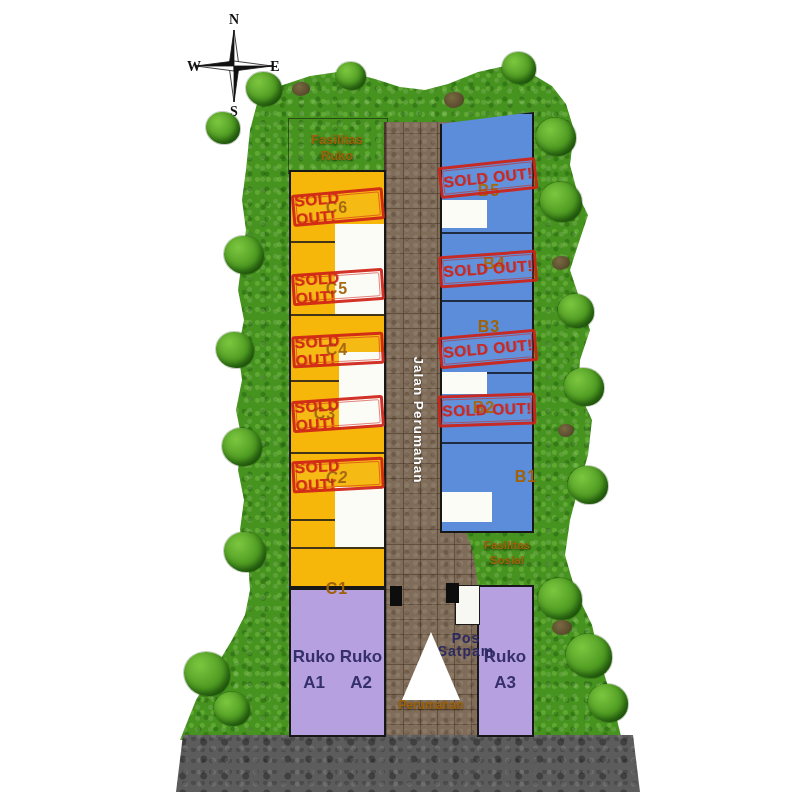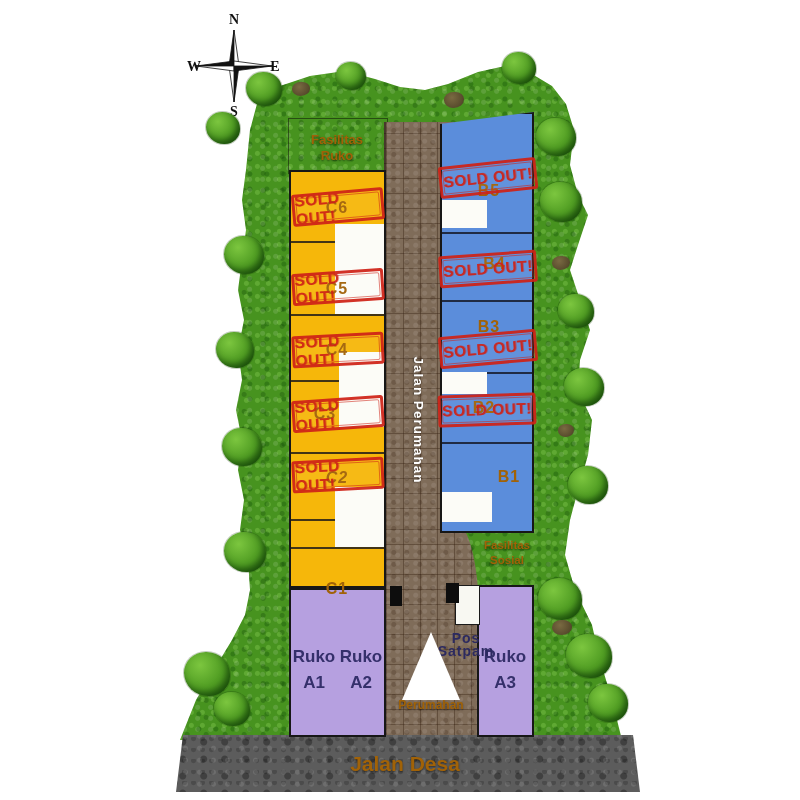--- a/index.html
+++ b/index.html
@@ -172,21 +172,21 @@
     <div class="divider" style="top:258px;"></div>
     <div class="divider" style="top:328px;"></div>
     <div class="foot" style="left:0px;top:86px;width:45px;height:28px;"></div>
     <div class="foot" style="left:0px;top:258px;width:45px;height:22px;"></div>
     <div class="foot" style="left:0px;top:378px;width:50px;height:30px;"></div>
   </div>
   <div class="unit-label" style="left:489px;top:191px;">B5</div>
   <div class="unit-label" style="left:489px;top:264px;padding-left:11px;">B4</div>
   <div class="unit-label" style="left:489px;top:327px;">B3</div>
   <div class="unit-label" style="left:484px;top:408px;">B2</div>
-  <div class="unit-label" style="left:489px;top:477px;padding-left:40px;">B1</div>
+  <div class="unit-label" style="left:506px;top:477px;padding-left:40px;">B1</div>
 
   <div class="wtext" style="left:478px;top:538px;width:58px;font-size:11.5px;line-height:15px;">
     <span>Fasilitas</span><br>
     <span>Sosial</span>
   </div>
 
   <div class="ruko" style="left:289px;top:588px;width:97px;height:149px;"></div>
   <div class="ruko" style="left:477px;top:585px;width:57px;height:152px;"></div>
   <div class="ruko-label" style="left:314px;top:670px;">
     <span>Ruko</span><br>
@@ -206,21 +206,20 @@
   <div class="guardhouse"></div>
   <div class="unit-label" style="left:466px;top:645px;font-size:14px;line-height:13px;text-align:center;color:#2c2a60;">
     <span>Pos</span><br>
     <span>Satpam</span>
   </div>
 
   <div class="arrow"></div>
   <div class="wtext" style="left:386px;top:698px;width:90px;font-size:12px;">Perumahan</div>
 
   <div class="asphalt"></div>
-  <div class="wtext" style="left:300px;top:752px;width:210px;font-size:21px;z-index:16;">Jalan Desa</div>
 
   <div class="stamp" style="left:292px;top:191px;width:86px;transform:rotate(-5deg);">SOLD OUT!</div>
   <div class="stamp" style="left:292px;top:271px;width:86px;transform:rotate(-4deg);">SOLD OUT!</div>
   <div class="stamp" style="left:292px;top:334px;width:86px;transform:rotate(-3deg);">SOLD OUT!</div>
   <div class="stamp" style="left:292px;top:398px;width:86px;transform:rotate(-4deg);">SOLD OUT!</div>
   <div class="stamp" style="left:292px;top:459px;width:86px;transform:rotate(-3deg);">SOLD OUT!</div>
 
   <div class="stamp" style="left:439px;top:162px;width:92px;transform:rotate(-6deg);">SOLD OUT!</div>
   <div class="stamp" style="left:439px;top:253px;width:92px;transform:rotate(-4deg);">SOLD OUT!</div>
   <div class="stamp" style="left:439px;top:333px;width:92px;transform:rotate(-5deg);">SOLD OUT!</div>

